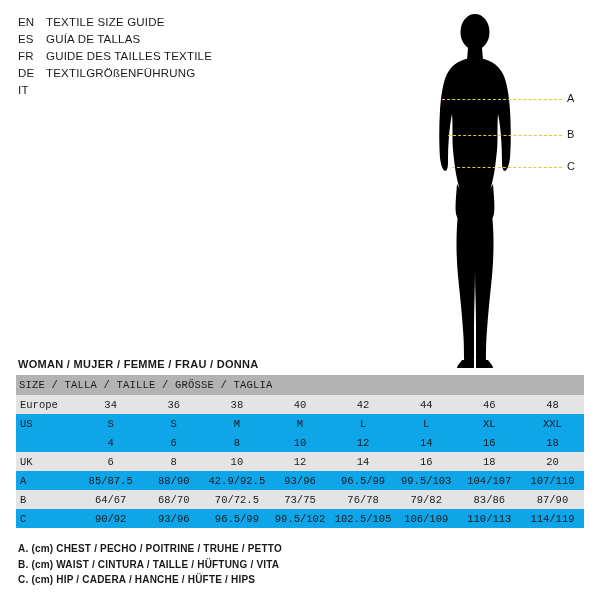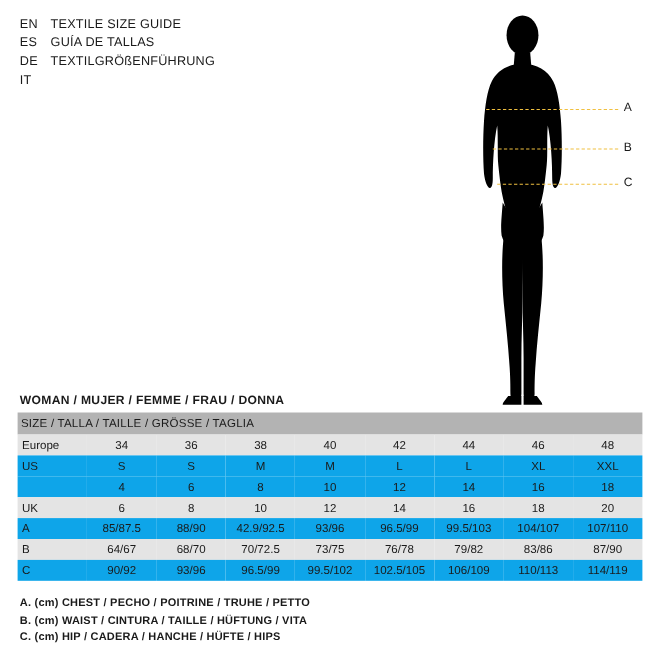--- a/index.html
+++ b/index.html
@@ -80,20 +80,21 @@
     font-weight: bold;
     letter-spacing: 0.3px;
     padding: 0 2px 5px 2px;
     color: #1a1a1a;
   }
   table.size-table {
     border-collapse: collapse;
     width: 568px;
     font-size: 10.5px;
     table-layout: fixed;
+    font-family: Liberation Mono, monospace;
   }
   table.size-table td {
     padding: 2px 3px;
     text-align: center;
     color: #1a1a1a;
     height: 15px;
   }
   table.size-table td.rowlabel {
     text-align: left;
     padding-left: 4px;
@@ -131,20 +132,24 @@
 <div class="page">
 
   <div class="lang-block">
     <div class="lang-row">
       <span class="lang-code">EN</span>
       <span class="lang-text">TEXTILE SIZE GUIDE</span>
     </div>
     <div class="lang-row">
       <span class="lang-code">ES</span>
       <span class="lang-text">GUÍA DE TALLAS</span>
+    </div>
+    <div class="lang-row">
+      <span class="lang-code">FR</span>
+      <span class="lang-text">GUIDE DES TAILLES TEXTILE</span>
     </div>
     <div class="lang-row">
       <span class="lang-code">DE</span>
       <span class="lang-text">TEXTILGRÖßENFÜHRUNG</span>
     </div>
     <div class="lang-row">
       <span class="lang-code">IT</span>
     </div>
   </div>
 

